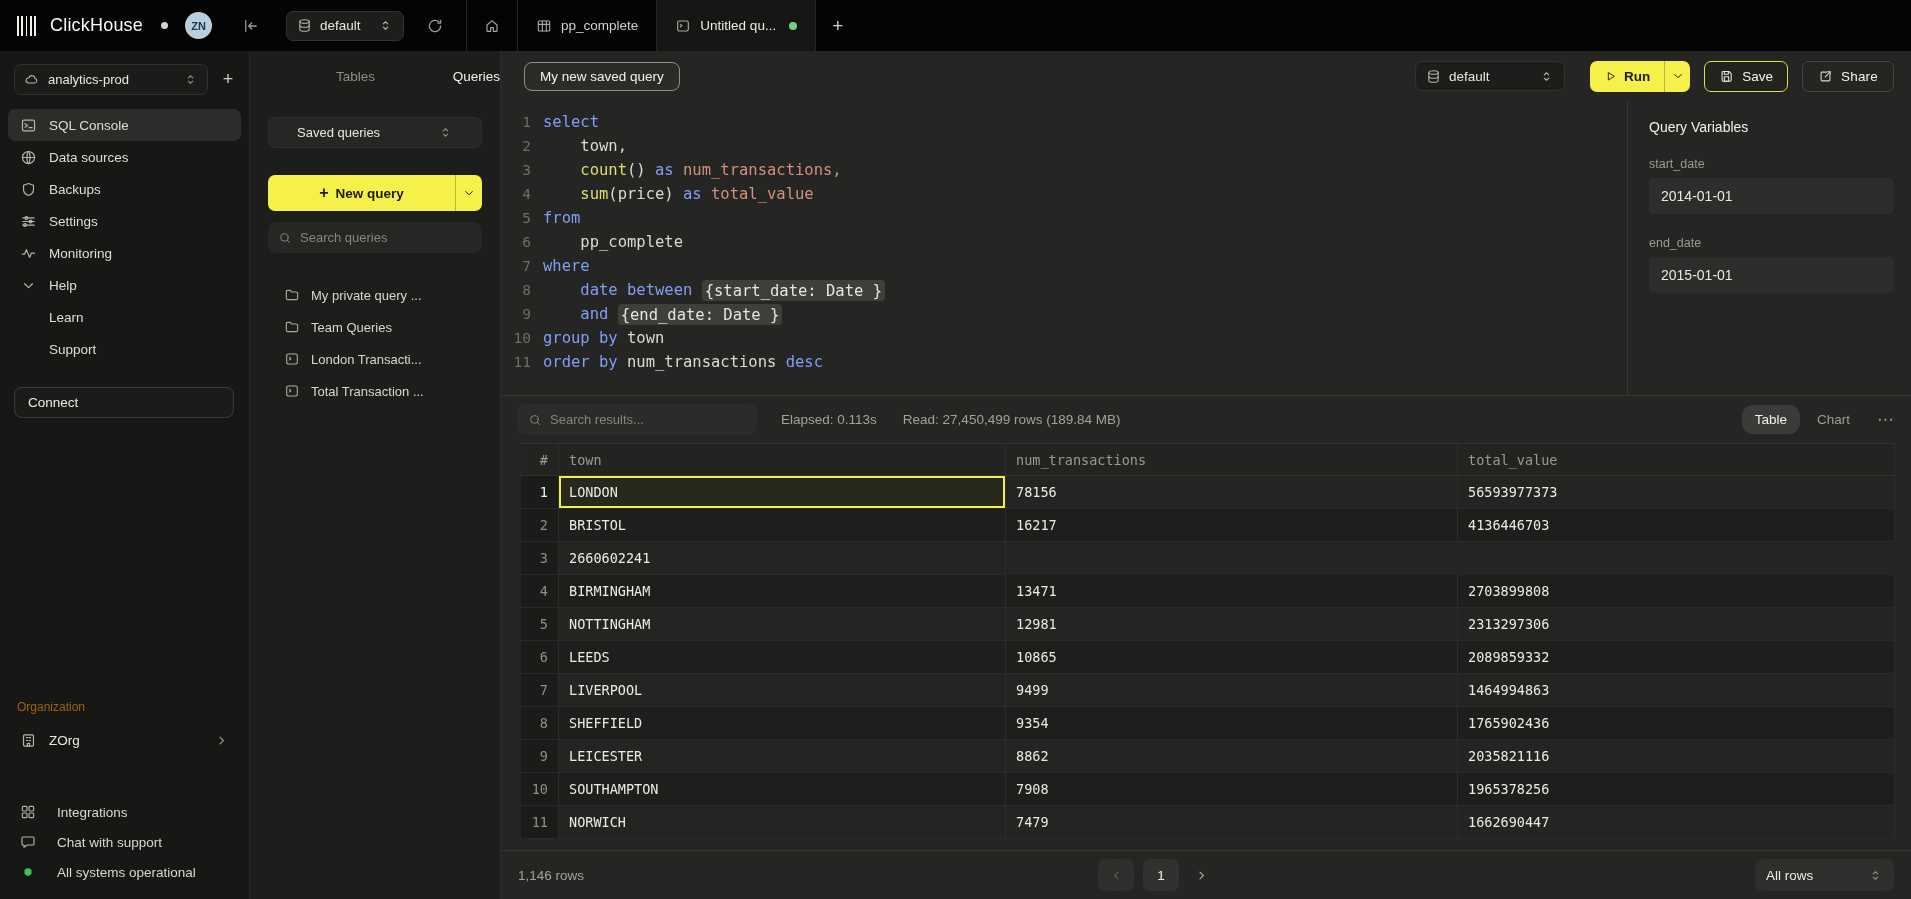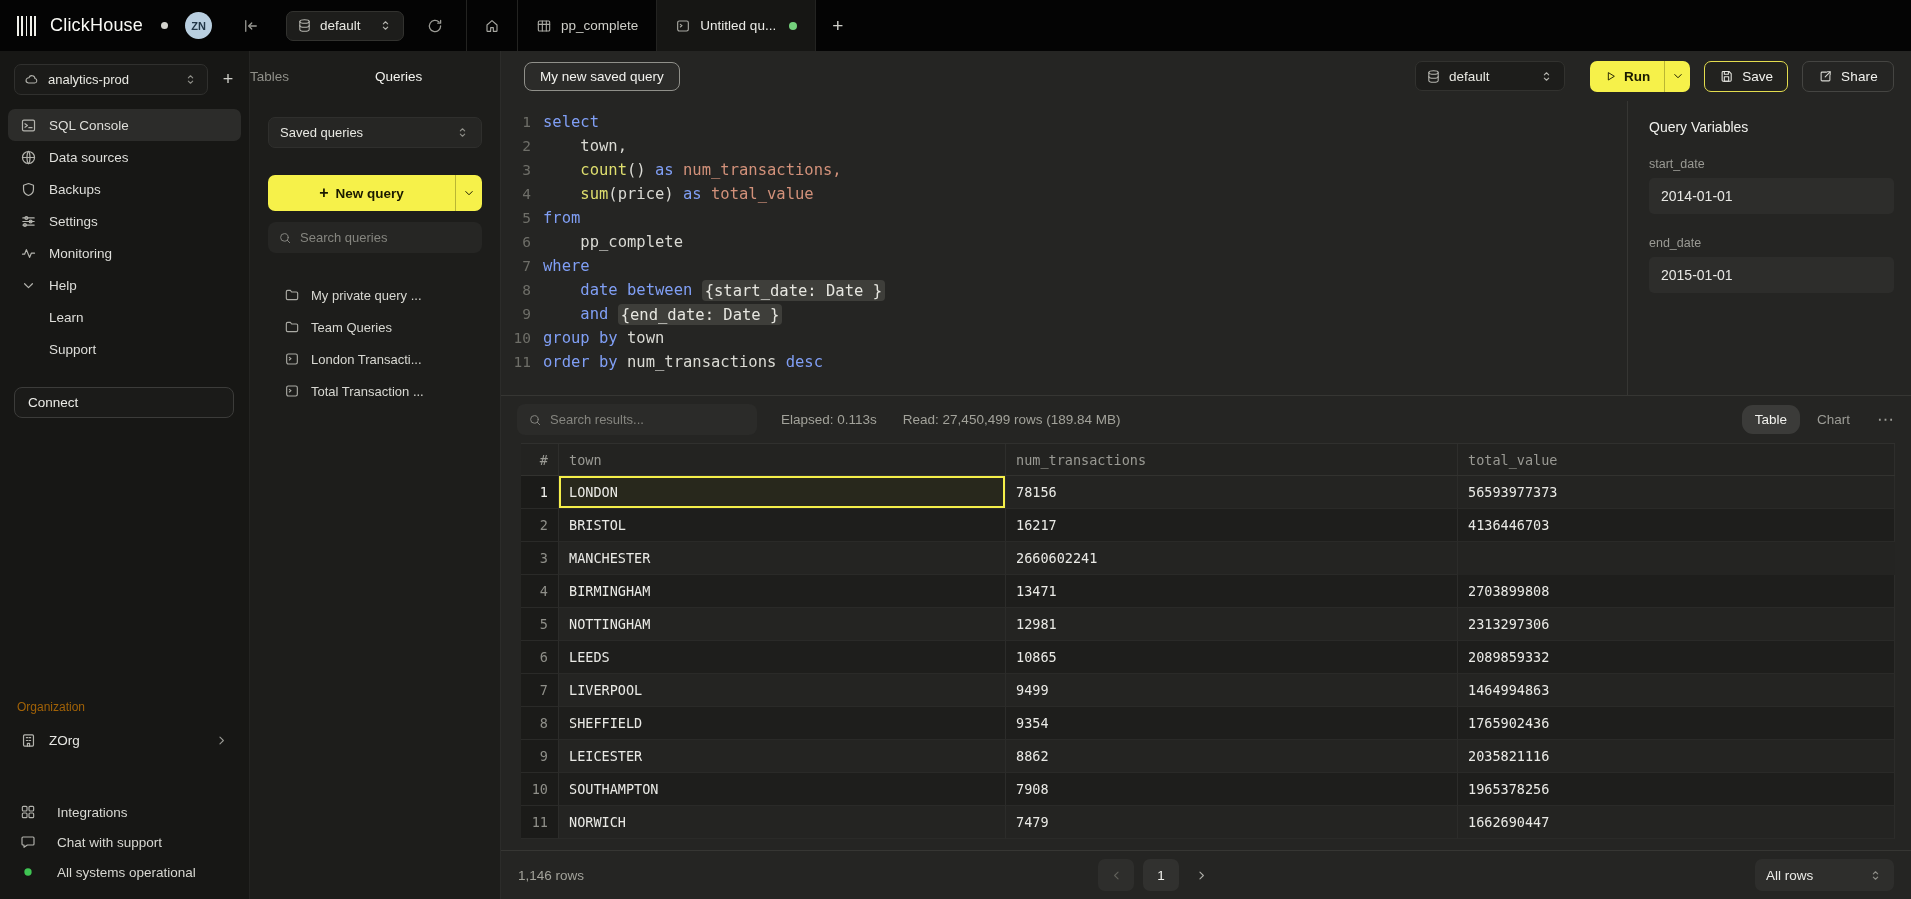--- a/index.html
+++ b/index.html
@@ -50,23 +50,23 @@
   .org-row{position:absolute;left:8px;right:8px;top:672px;height:34px;display:flex;align-items:center;gap:12px;padding:0 12px;font-size:13.5px;color:#e6e6e2}
   .org-row .ic{width:17px;height:17px;color:#b4b4ae}
   .org-row .chev-r{margin-left:auto;color:#9c9c96;width:15px;height:15px}
   .side-footer{position:absolute;left:8px;right:8px;bottom:12px}
   .foot-item{height:30px;display:flex;align-items:center;gap:21px;padding:0 12px;font-size:13.5px;color:#d8d8d2}
   .foot-item .ic{width:16px;height:16px;color:#b4b4ae}
 
   
   .qpanel{position:absolute;top:51px;left:250px;width:251px;bottom:0;background:#1d1d1b;border-right:1px solid #2c2c2a}
   .qtabs{display:flex;height:50px;align-items:center}
-  .qtab{flex:1;text-align:left;font-size:13.5px;color:#8f8f89;cursor:pointer}
+  .qtab{flex:1;text-align:right;font-size:13.5px;color:#8f8f89;cursor:pointer}
   .qtab.active{color:#f2f2ee}
-  .saved-select{margin:16px 18px 0;height:31px;background:#262624;border:1px solid #2f2f2d;border-radius:7px;display:flex;align-items:center;padding:0 11px;font-size:13px;color:#e8e8e2}
+  .saved-select{margin:16px 18px 0;height:31px;background:#262624;border:1px solid #2f2f2d;border-radius:7px;display:flex;align-items:center;padding:0 28px;font-size:13px;color:#e8e8e2}
   .saved-select .chev{margin-left:auto;color:#8f8f89;width:15px;height:15px}
   .new-query{margin:27px 18px 0;height:36px;border-radius:7px;background:#f6f14a;display:flex;overflow:hidden}
   .nq-main{flex:1;display:flex;align-items:center;justify-content:center;gap:7px;color:#1a1a00;font-size:13.5px;font-weight:600}
   .nq-plus{font-size:16px;font-weight:600}
   .nq-split{width:27px;border-left:1px solid rgba(45,45,0,.3);display:flex;align-items:center;justify-content:center;color:#1a1a00}
   .nq-split .ic{width:14px;height:14px}
   .qsearch{margin:11px 18px 0;height:31px;background:#262624;border-radius:8px;display:flex;align-items:center;gap:8px;padding:0 10px}
   .qsearch .ic{color:#85857f;width:14px;height:14px}
   .qsearch input{flex:1;min-width:0;background:transparent;border:none;outline:none;color:#bef264;font-size:13px;font-family:Liberation Sans, sans-serif}
   .qsearch input::placeholder{color:#85857f}
@@ -570,21 +570,20 @@
             <div class="td">56593977373</div>
           </div>
           <div class="trow even">
             <div class="td num">2</div>
             <div class="td">BRISTOL</div>
             <div class="td">16217</div>
             <div class="td">4136446703</div>
           </div>
           <div class="trow odd">
             <div class="td num">3</div>
-            <div class="td">MANCHESTER</div>
             <div class="td">2660602241</div>
           </div>
           <div class="trow even">
             <div class="td num">4</div>
             <div class="td">BIRMINGHAM</div>
             <div class="td">13471</div>
             <div class="td">2703899808</div>
           </div>
           <div class="trow odd">
             <div class="td num">5</div>

